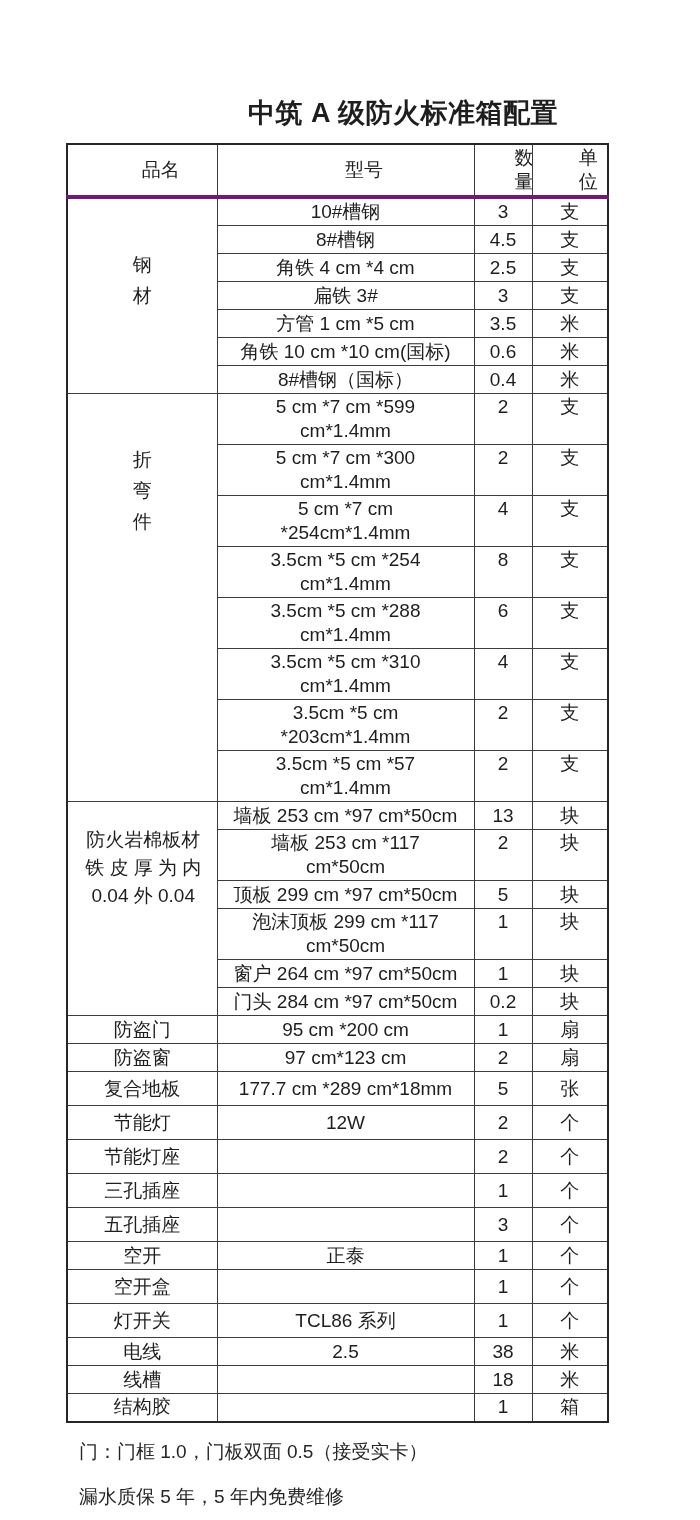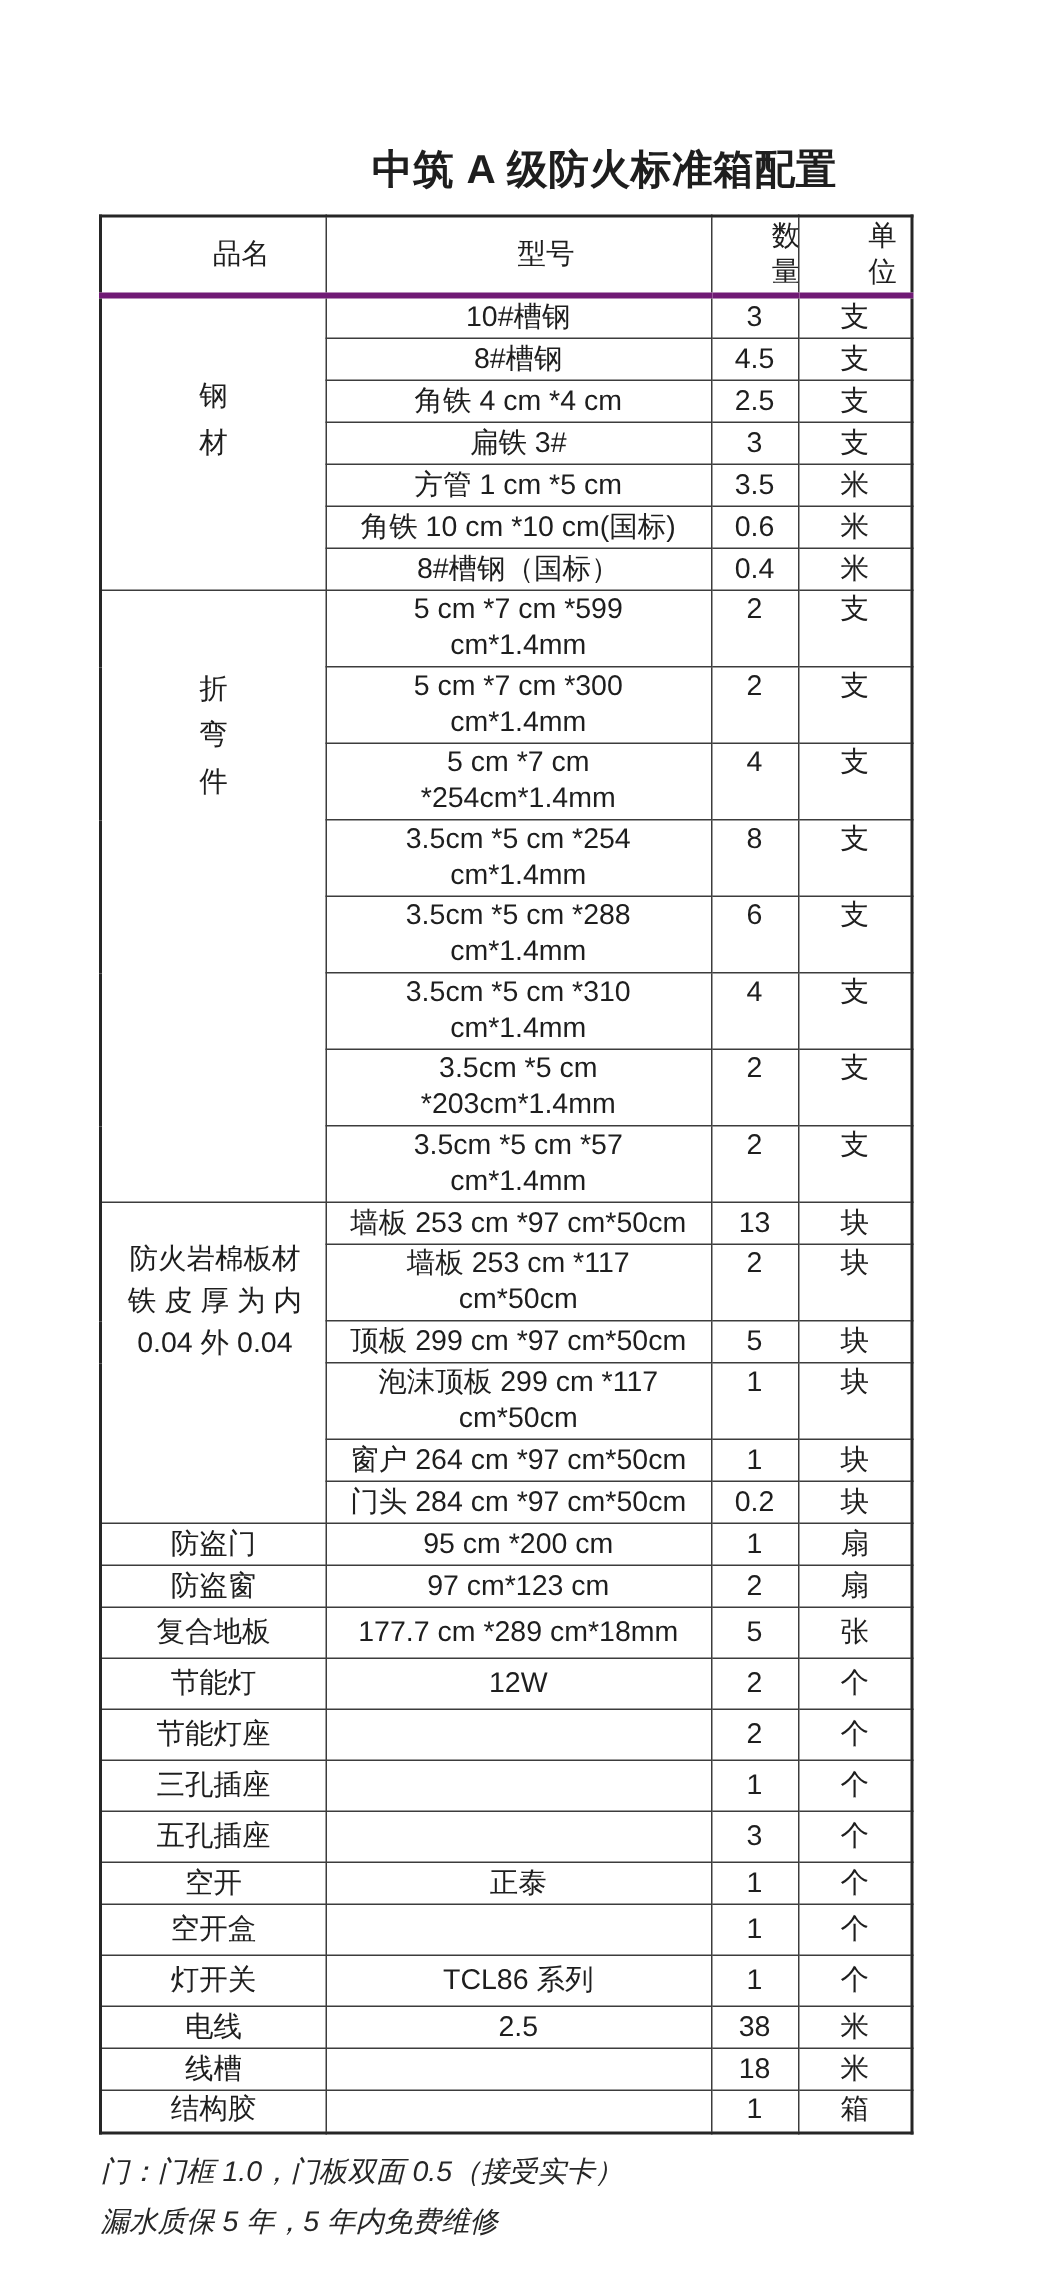--- a/index.html
+++ b/index.html
@@ -30,21 +30,21 @@
     overflow:hidden;
   }
   thead th{height:25px;border-bottom:4px solid #701a75;padding-left:40px;}
   td.mcell.two{white-space:pre-line;padding:1px 4px;}
   td.va-top{vertical-align:top;padding-top:1px;}
   td.gcell{vertical-align:top;white-space:pre-line;}
   td.g-steel{padding-top:50px;line-height:31px;}
   td.g-bending{padding-top:50px;line-height:31px;}
   td.g-rockwool{padding-top:24px;line-height:28px;text-align:center;padding-left:5px;padding-right:3px;}
   .notes{margin:9px 0 0 67px;font-size:19px;line-height:33px;color:#262626;}
-  .notes p{margin:0;font-style:italic;}
+  .notes p{margin:12px;}
 </style>
 </head>
 <body>
 
 <div class="page">
   <h1 class="title">中筑 A 级防火标准箱配置</h1>
 
   <table class="cfg">
     <colgroup>
       <col class="c-name">

